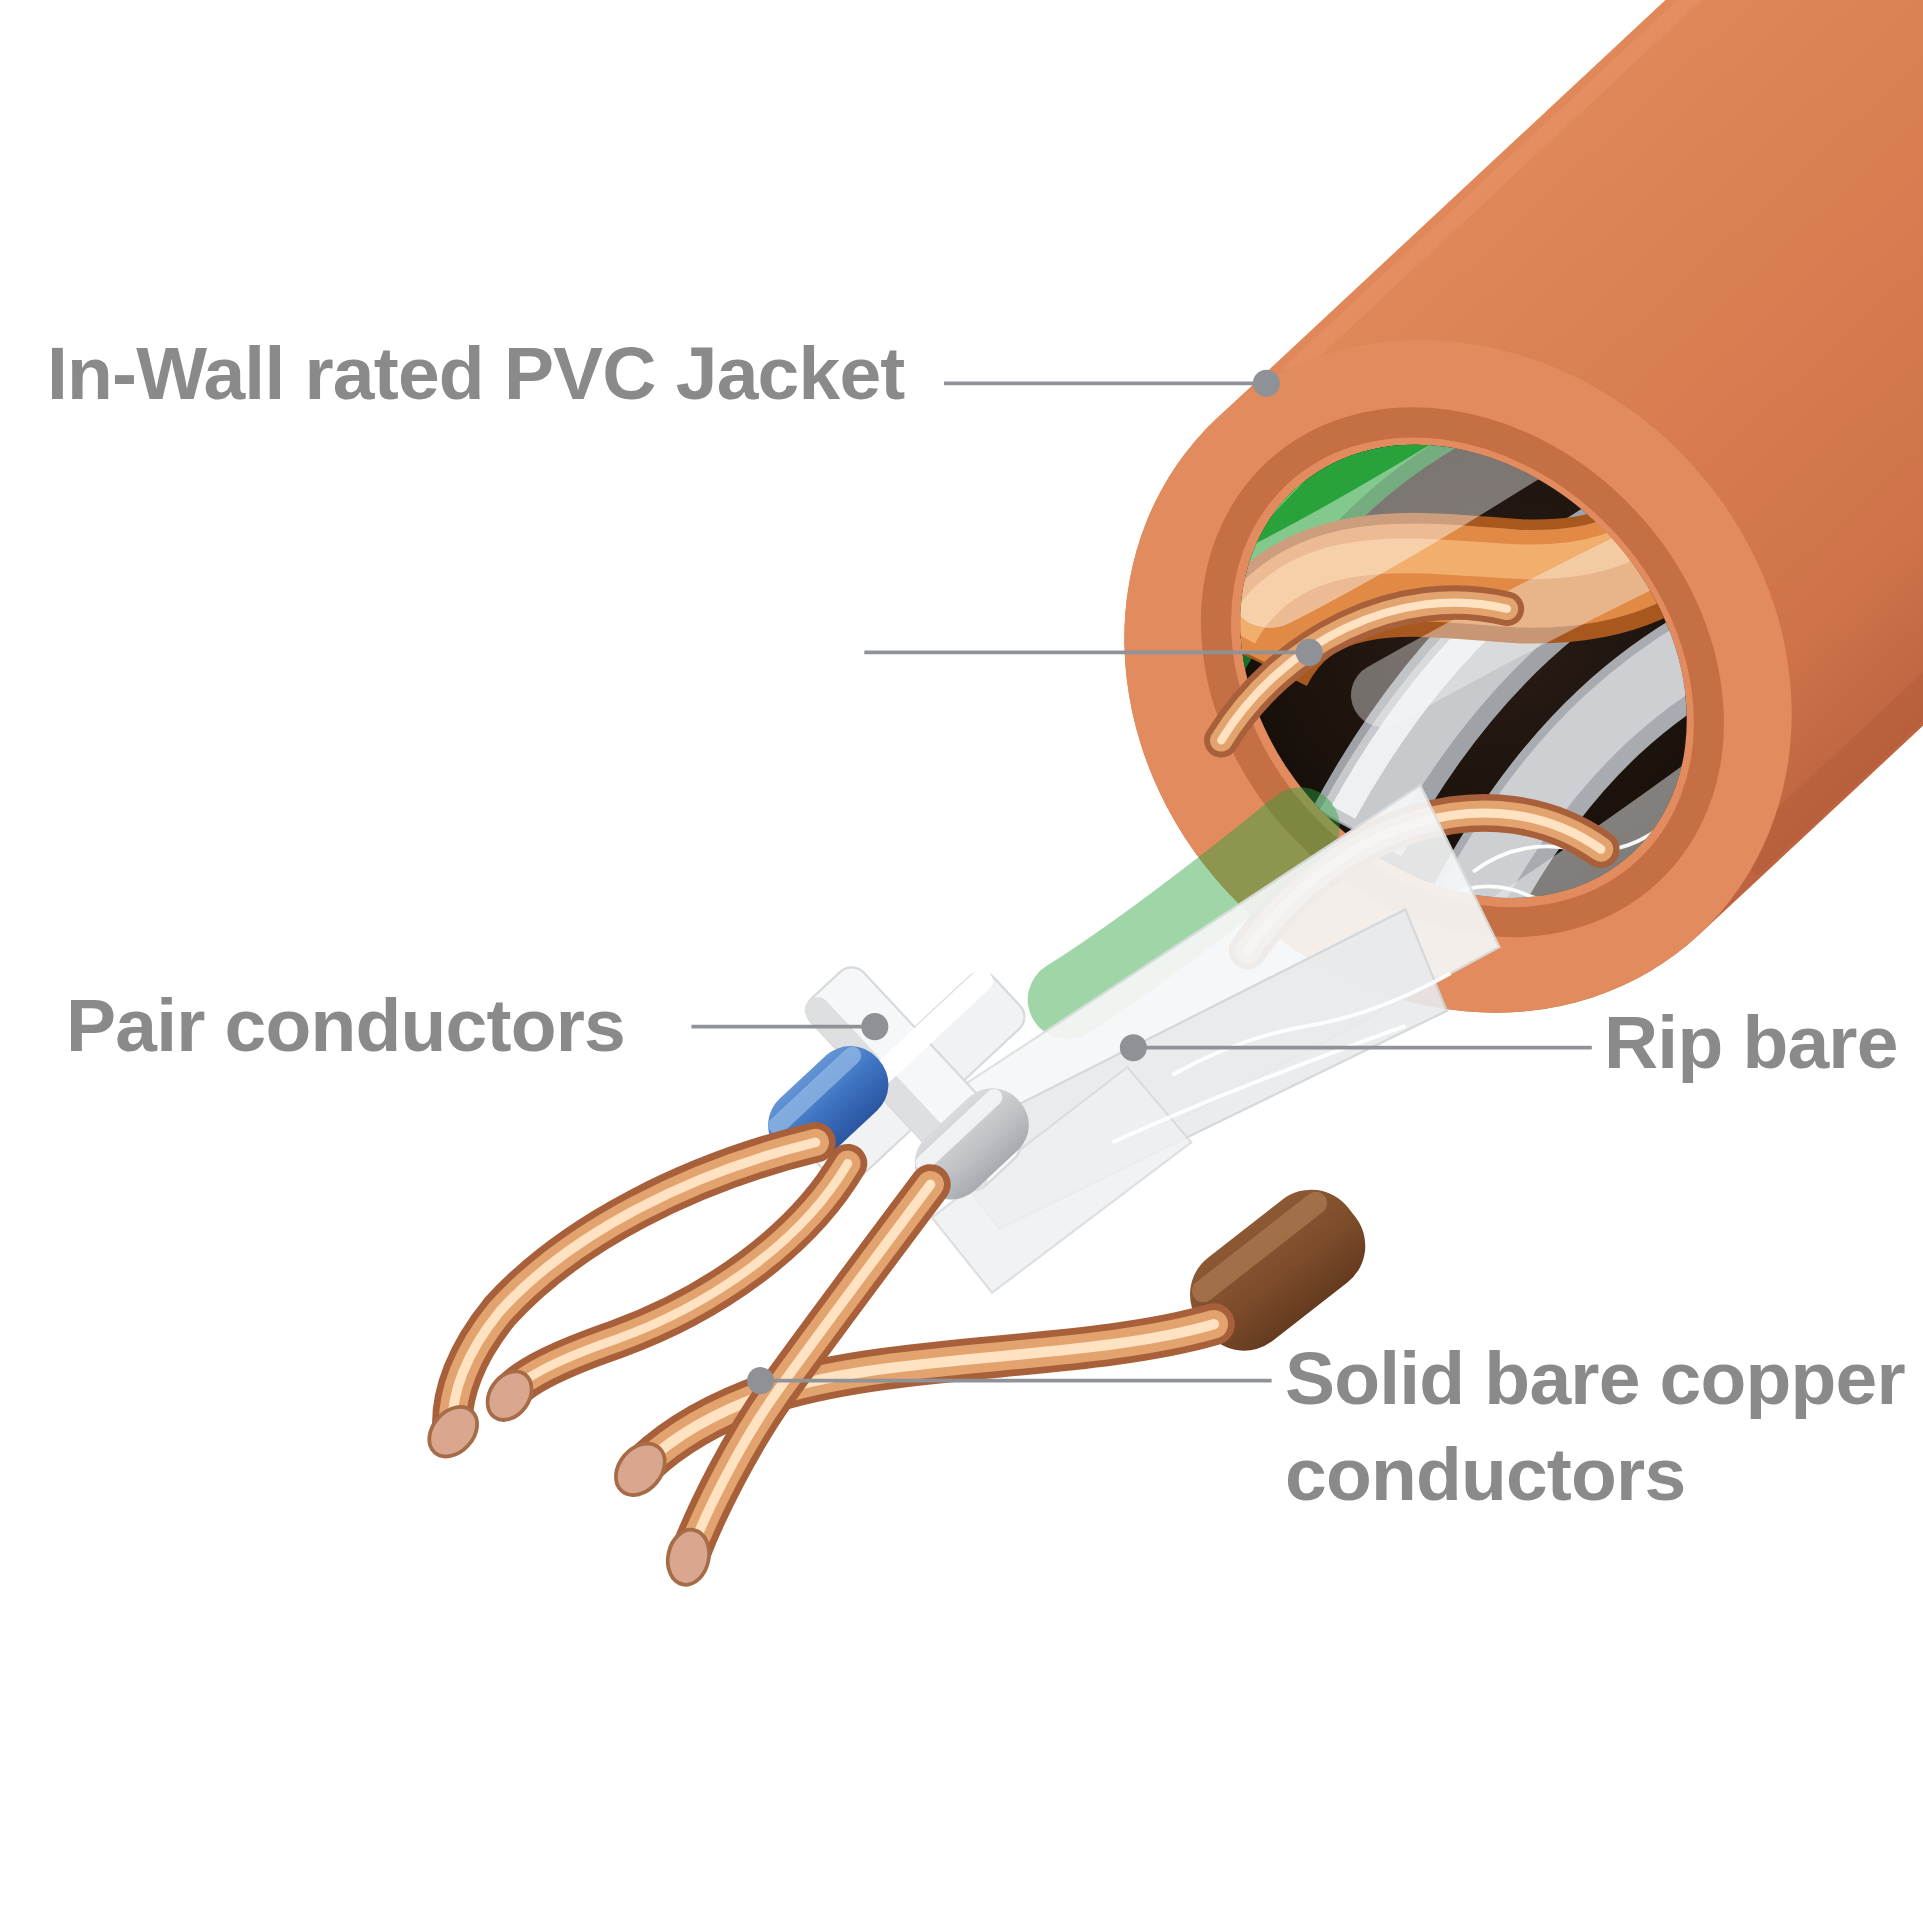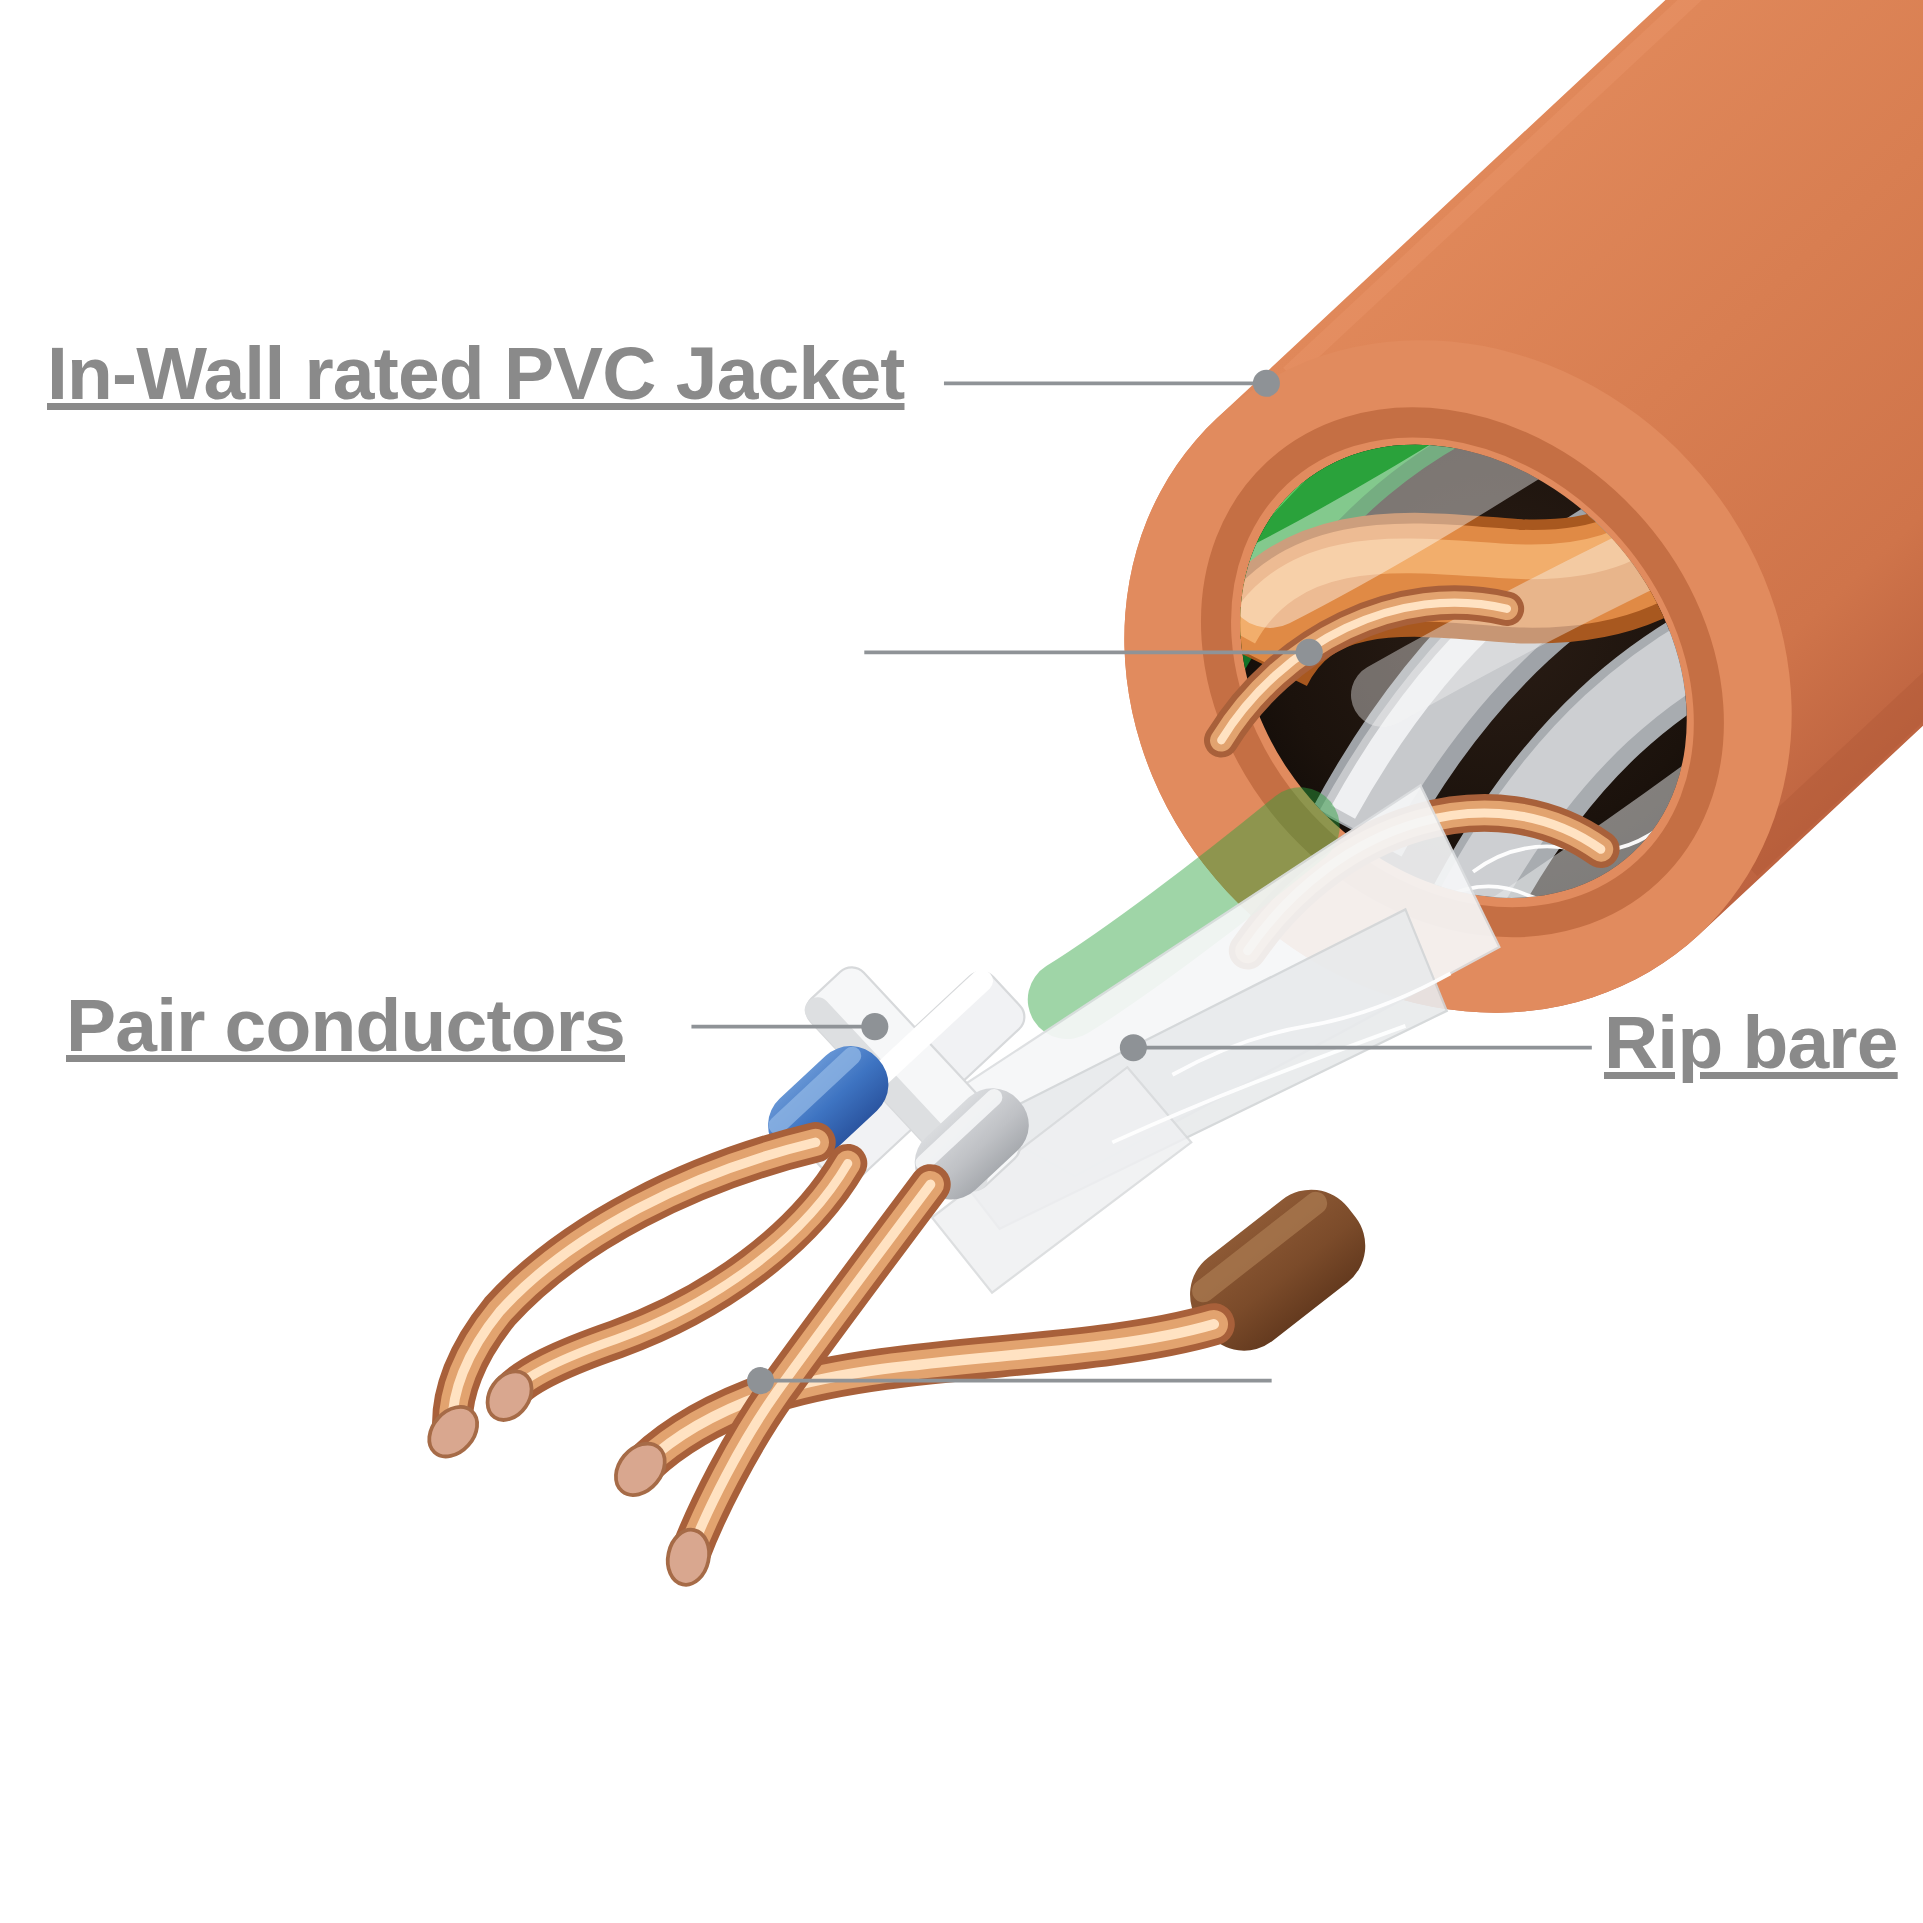--- a/index.html
+++ b/index.html
@@ -1,20 +1,20 @@
 <!DOCTYPE html>
 <html style="font-size:12px"><head>
 <meta charset="utf-8">
 <style>
   html,body{margin:0;padding:0;background:#fff;}
   .canvas{position:relative;width:1924px;height:1924px;background:#ffffff;overflow:hidden;
           font-family:"Liberation Sans","DejaVu Sans",sans-serif;}
   .scene{position:absolute;left:0;top:0;width:1924px;height:1924px;}
   .lbl{position:absolute;color:#8a8a8a;font-weight:700;font-size:75px;line-height:96px;
-       letter-spacing:-0.8px;white-space:nowrap;text-decoration:underline;}
+       letter-spacing:-0.8px;white-space:nowrap;}
   .lbl div{display:block;}
 </style>
 </head>
 <body>
 
 <div class="canvas">
 
 <svg class="scene" viewBox="0 0 2560 2560" xmlns="http://www.w3.org/2000/svg">
   <defs>
     <linearGradient id="bodyGrad" gradientUnits="userSpaceOnUse" x1="2600" y1="430" x2="2600" y2="1370">
@@ -198,15 +198,19 @@
 
 
 <div class="lbl" style="left:66px;top:977px;">
   <div>Pair conductors</div>
 </div>
 
 <div class="lbl" style="left:1604px;top:994px;">
   <div>Rip bare</div>
 </div>
 
+<div class="lbl" style="left:1285px;top:1330px;">
+  <div>Solid bare copper</div>
+  <div>conductors</div>
+</div>
 
 </div>
 
 
 </body></html>

